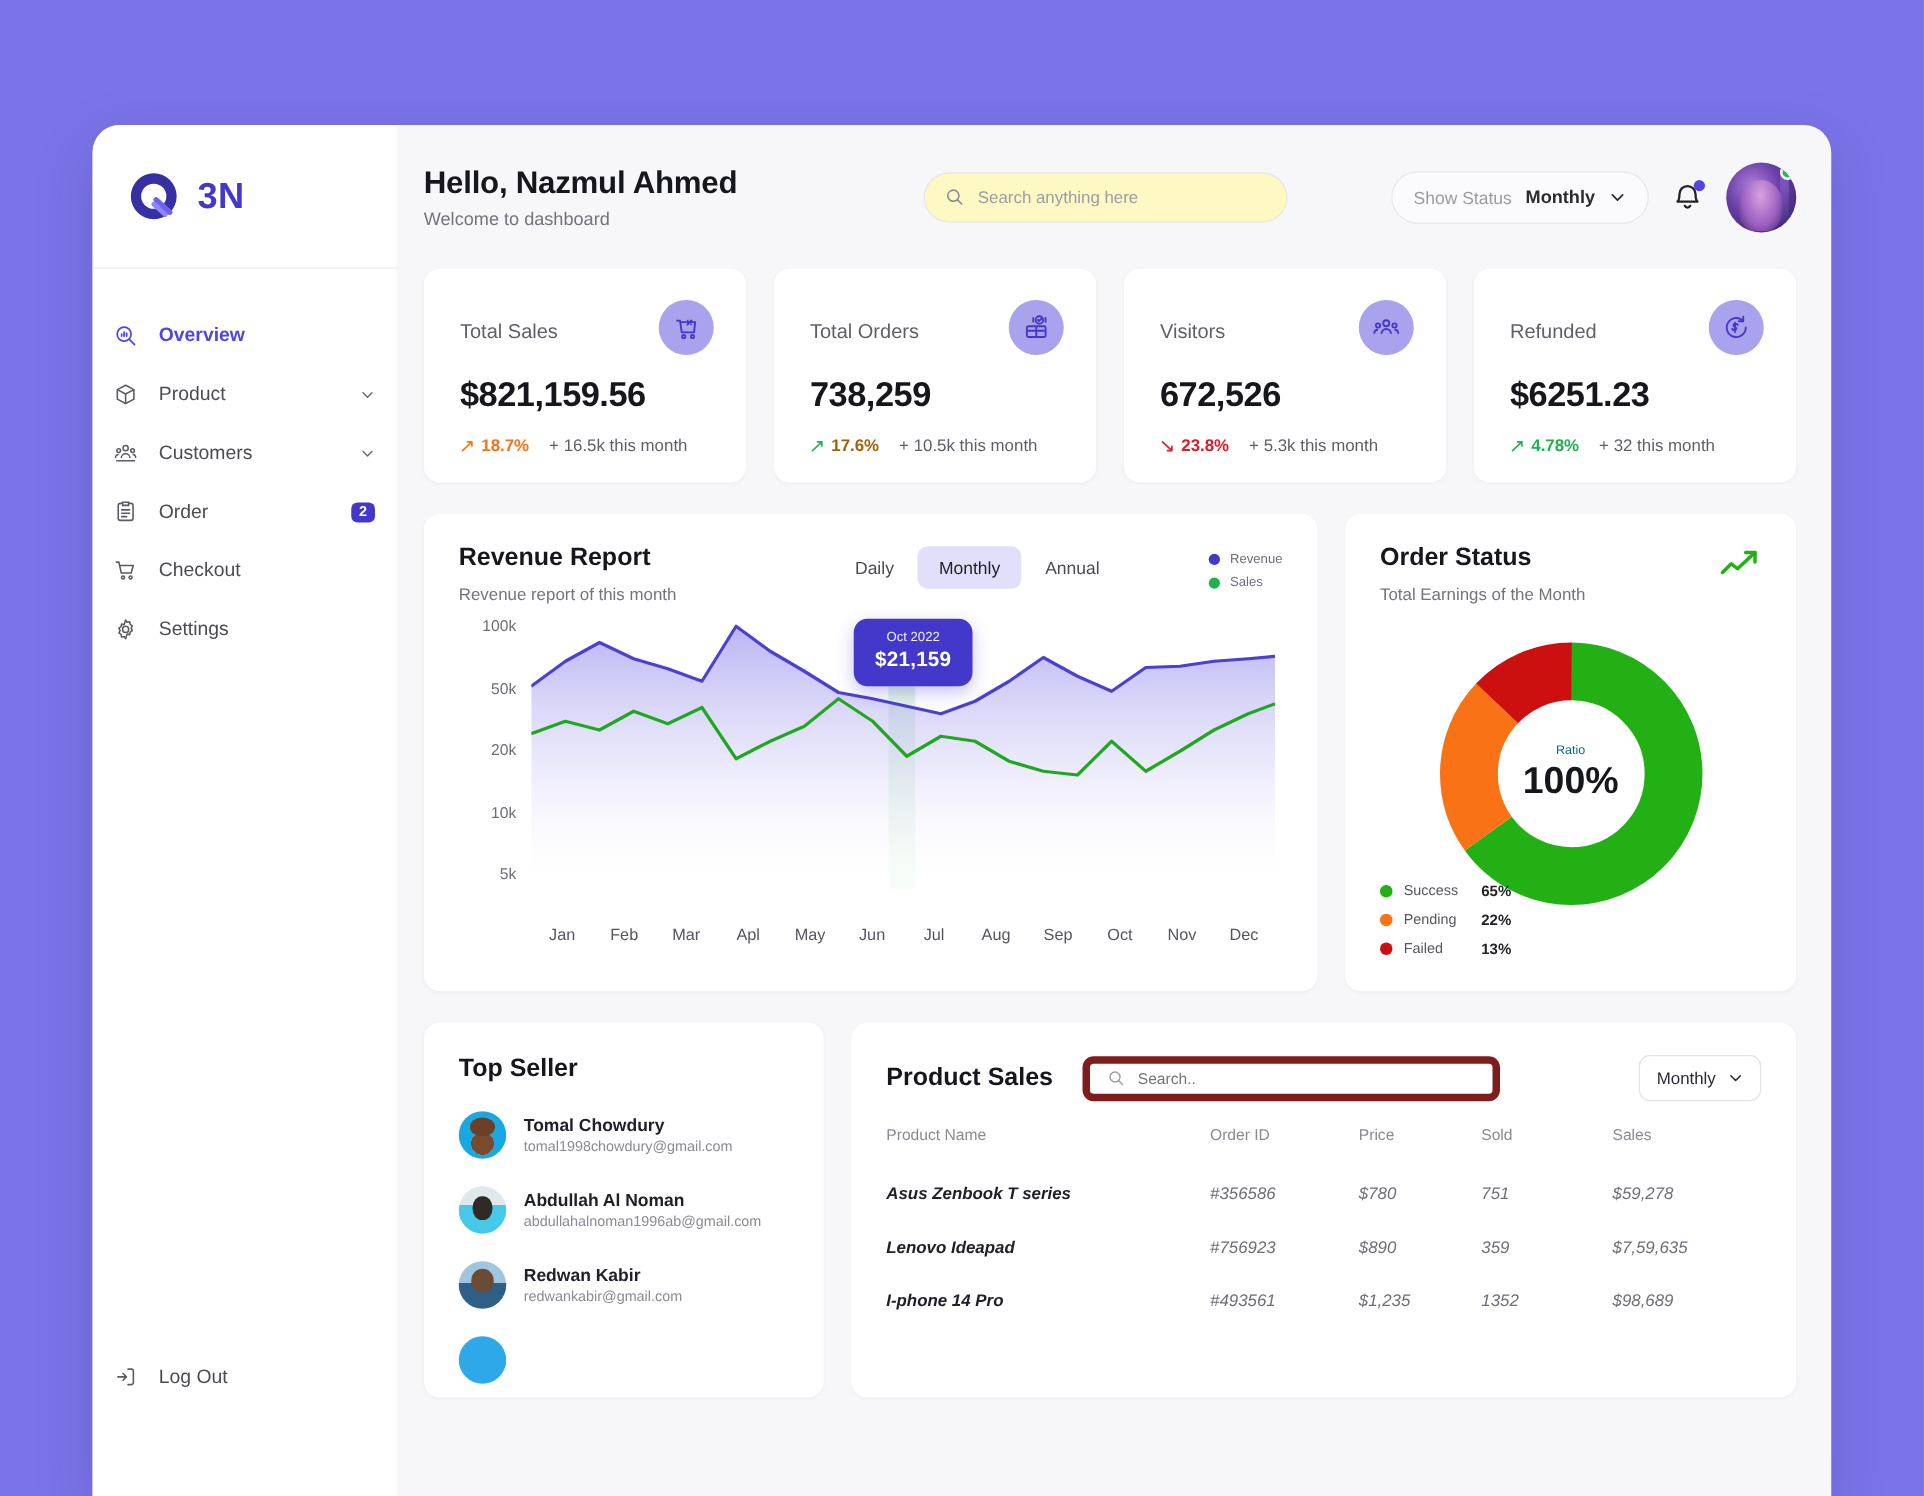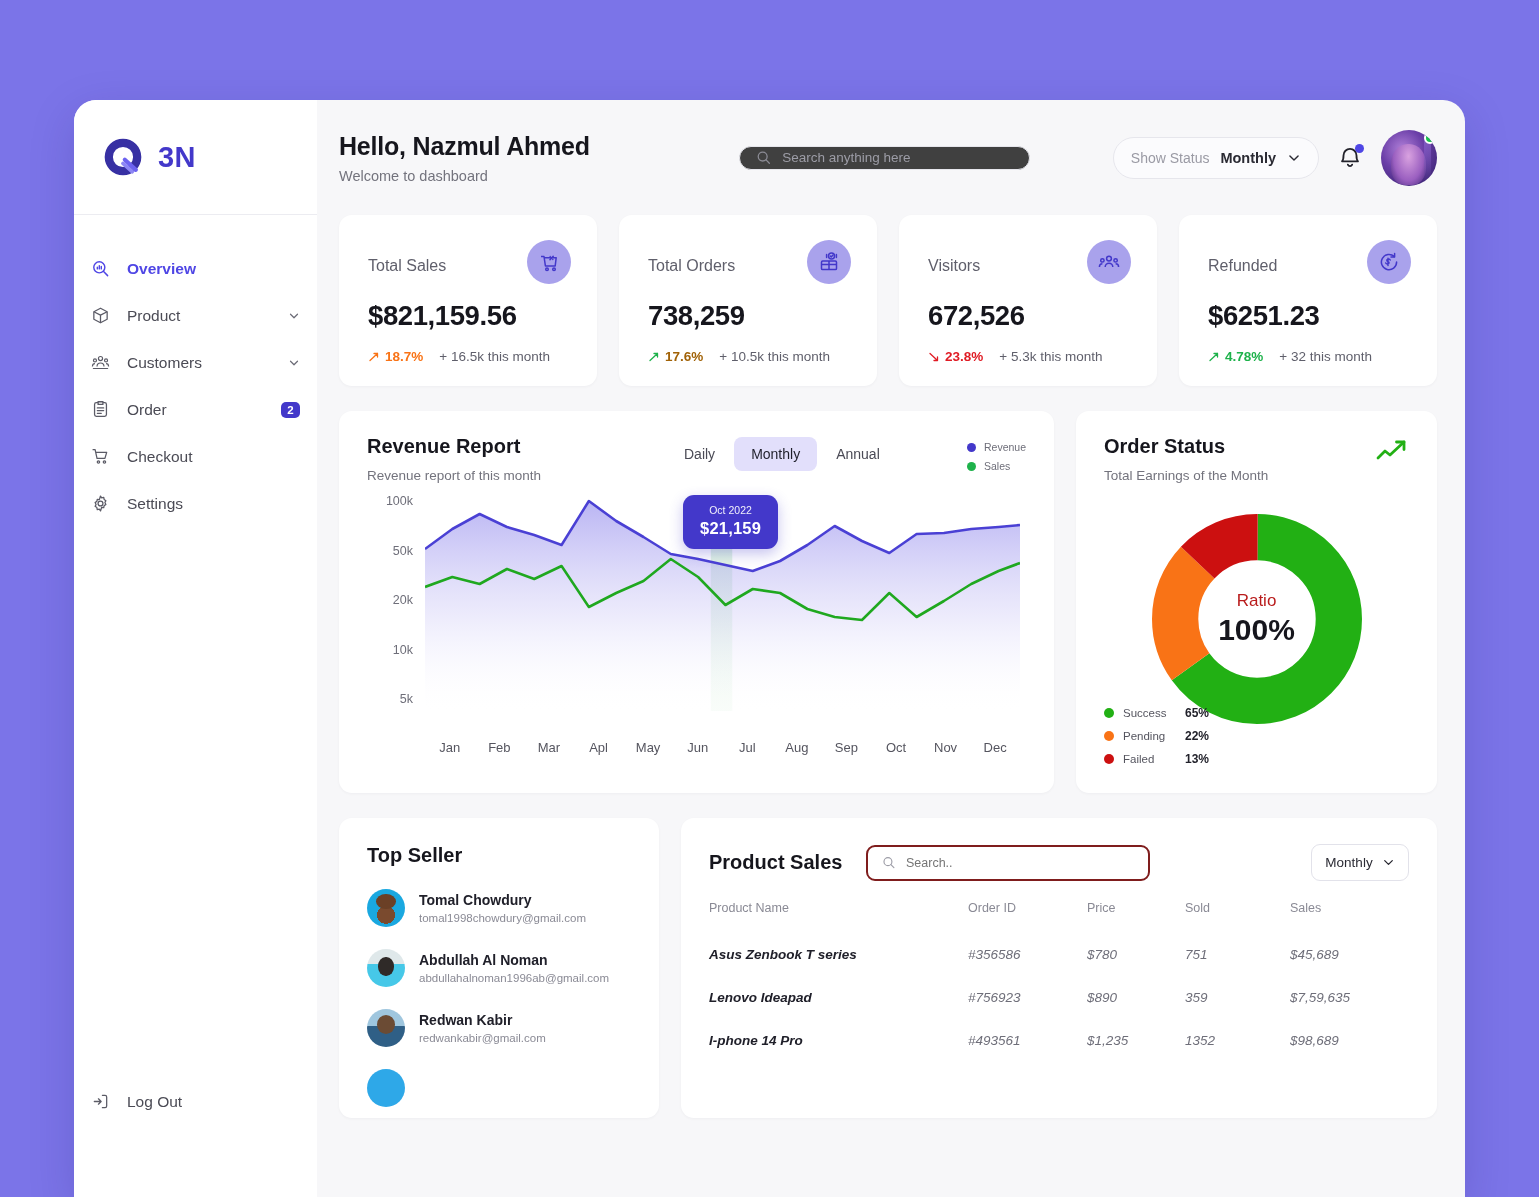--- a/index.html
+++ b/index.html
@@ -68,22 +68,22 @@
     height: 115px;
     display: flex; align-items: center;
     padding: 0 28px 0 22px;
     gap: 18px;
   }
   .greet-block { width: 382px; flex-shrink: 0; }
   .greet-title { font-size: 25px; font-weight: bold; color: #16161d; letter-spacing: -.2px; }
   .greet-sub { font-size: 14.5px; color: #73737d; margin-top: 7px; }
 
   .search-bar {
-    width: 291px; height: 24px;
-    background: #404040;
+    width: 291px; height: 40px;
+    background: #fef9c3;
     border: 1px solid #e6e6ec;
     border-radius: 20px;
     display: flex; align-items: center;
     padding: 0 16px; gap: 11px;
     flex-shrink: 0;
   }
   .search-bar input {
     border: none; outline: none; background: transparent;
     font-size: 13.5px; color: #8b8b95; width: 100%;
     font-family: "Liberation Sans", sans-serif;
@@ -227,21 +227,21 @@
   .trend-icon { position: absolute; right: 28px; top: 26px; }
   .donut-wrap {
     position: relative; width: 216px; height: 216px;
     margin: 28px auto 0;
   }
   .donut-center {
     position: absolute; left: 50%; top: 50%;
     transform: translate(-50%,-50%);
     text-align: center;
   }
-  .donut-ratio-label { font-size: 17px; color: #b91c1c; }
+  .donut-ratio-label { font-size: 10px; color: #0369a1; }
   .donut-ratio-val { font-size: 30px; font-weight: bold; color: #16161d; margin-top: 2px; }
   .donut-legend { position: absolute; left: 28px; bottom: 18px; }
   .dl-row { display: flex; align-items: center; gap: 9px; margin-bottom: 9px; }
   .dl-dot { width: 10px; height: 10px; border-radius: 50%; flex-shrink: 0; }
   .dl-name { font-size: 11.5px; color: #55555f; width: 53px; }
   .dl-val { font-size: 12px; font-weight: bold; color: #22222b; }
 
   
   .bottom-row { display: flex; gap: 22px; margin-top: 25px; }
   .seller-card {
@@ -268,22 +268,22 @@
 
   .product-card {
     flex: 1;
     background: #fff; border-radius: 13px;
     padding: 26px 28px 0 28px;
     height: 300px; overflow: hidden;
     box-shadow: 0 1px 3px rgba(20,20,60,.04);
   }
   .pc-head { display: flex; align-items: center; gap: 24px; }
   .pc-search {
-    width: 284px; height: 36px;
-    border: 2px solid #7f1d1d; border-radius: 9px;
+    width: 334px; height: 36px;
+    border: 6px solid #7f1d1d; border-radius: 9px;
     display: flex; align-items: center; gap: 10px;
     padding: 0 14px;
   }
   .pc-search input {
     border: none; outline: none; background: transparent;
     font-size: 12.5px; color: #8b8b95; width: 100%;
     font-family: "Liberation Sans", sans-serif;
   }
   .pc-select {
     margin-left: auto;
@@ -721,21 +721,21 @@
                 <th class="col-sold">Sold</th>
                 <th>Sales</th>
               </tr>
             </thead>
             <tbody>
               <tr>
                 <td class="pname">Asus Zenbook T series</td>
                 <td>#356586</td>
                 <td>$780</td>
                 <td>751</td>
-                <td>$45,689</td>
+                <td>$59,278</td>
               </tr>
               <tr>
                 <td class="pname">Lenovo Ideapad</td>
                 <td>#756923</td>
                 <td>$890</td>
                 <td>359</td>
                 <td>$7,59,635</td>
               </tr>
               <tr>
                 <td class="pname">I-phone 14 Pro</td>

